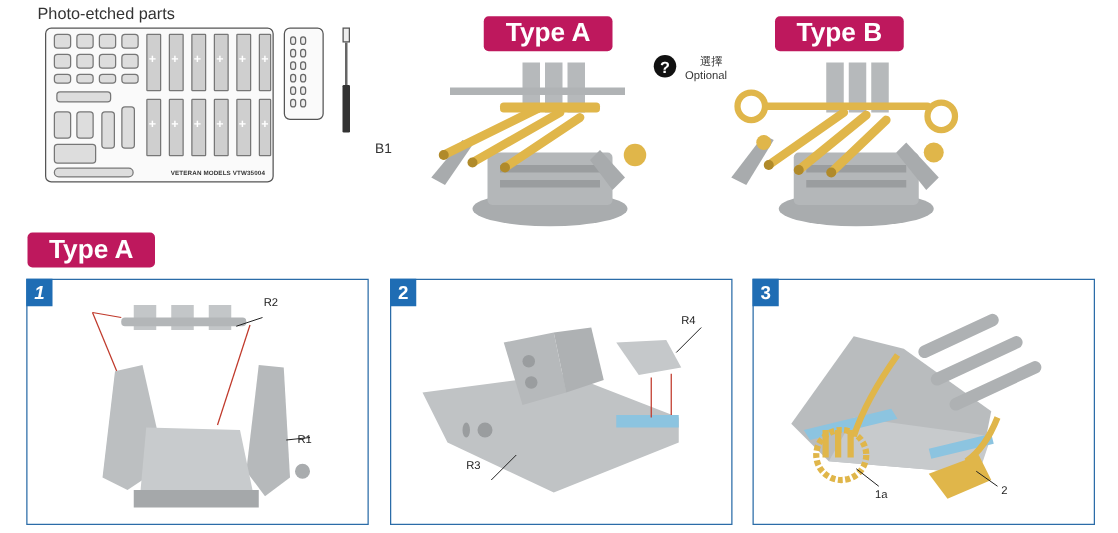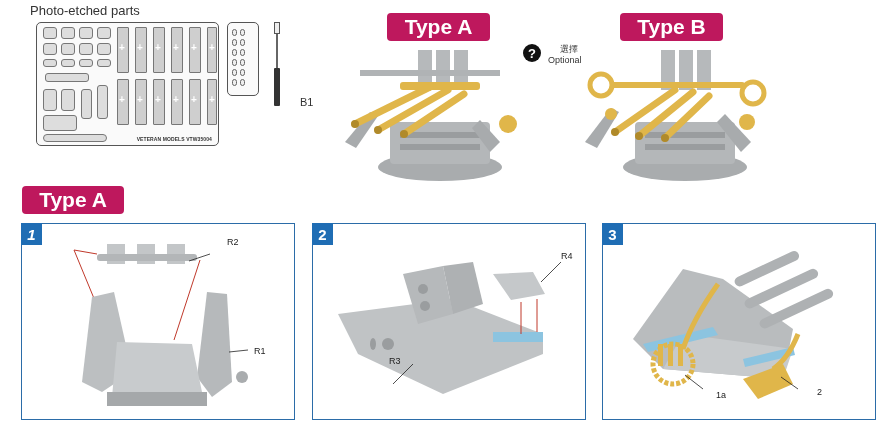--- a/index.html
+++ b/index.html
@@ -19,42 +19,42 @@
 
   .pe-strip { position: absolute; width: 12px; height: 46px; border: 1px solid #777; background: #cfcfcf; border-radius: 1px; }
   .pe-strip::after { content: "+"; position: absolute; left: 1px; top: 14px; font-size: 10px; color: #fff; font-weight: bold; }
   .pe-small { position: absolute; width: 14px; height: 12px; border: 1px solid #777; background: #ddd; border-radius: 3px; }
   .pe-dot { position: absolute; width: 5px; height: 7px; border: 1px solid #666; border-radius: 3px; background: #eee; }
 
   .barrel-b1 { left: 274px; top: 22px; width: 6px; height: 88px; }
   .barrel-b1 .tip { width: 6px; height: 12px; border: 1px solid #555; background: #eee; }
   .barrel-b1 .shaft { width: 2px; height: 34px; margin-left: 2px; background: #666; }
   .barrel-b1 .grip { width: 6px; height: 38px; background: #333; border-radius: 1px; }
-  .b1-label { left: 270px; top: 96px; font-size: 11px; color: #333; padding-left: 30px; }
+  .b1-label { left: 270px; top: 113px; font-size: 11px; color: #333; padding-left: 30px; }
 
   
   .badge { background: #be185d; color: #fff; font-weight: bold; border-radius: 4px; display: flex; align-items: center; justify-content: center; }
   .badge-type-a-top { left: 387px; top: 13px; width: 103px; height: 28px; font-size: 21px; }
   .badge-type-b-top { left: 620px; top: 13px; width: 103px; height: 28px; font-size: 21px; }
   .badge-type-a-sec { left: 22px; top: 186px; width: 102px; height: 28px; font-size: 21px; }
 
   
   .opt-icon { left: 523px; top: 44px; width: 18px; height: 18px; border-radius: 50%; background: #111; color: #fff; font-weight: bold; font-size: 13px; display:flex; align-items:center; justify-content:center; }
   .opt-zh { left: 548px; top: 43px; font-size: 9px; color: #333; margin-left: 12px; }
   .opt-en { left: 548px; top: 55px; font-size: 9px; color: #333; }
 
   
   .step { border: 1.5px solid #2b6ca8; background: #fff; }
   .step-1 { left: 21px; top: 223px; width: 274px; height: 197px; }
   .step-2 { left: 312px; top: 223px; width: 274px; height: 197px; }
   .step-3 { left: 602px; top: 223px; width: 274px; height: 197px; }
   .step-num { position: absolute; left: -1px; top: -1px; width: 21px; height: 22px; background: #1f6db4; color: #fff; font-weight: bold; font-size: 15px; display: flex; align-items: center; justify-content: center; }
   .step-1 .step-num { font-style: italic; }
 
-  .callout { position: absolute; font-size: 9px; color: #222; margin-left: 16px; }
+  .callout { position: absolute; font-size: 9px; color: #222; }
 
   svg { position: absolute; overflow: visible; }
 </style>
 </head>
 <body>
 
 <div class="abs pe-title">Photo-etched parts</div>
 
 <div class="abs fret fret-main">
 
@@ -201,21 +201,21 @@
     <polygon points="160,30 200,28 212,50 178,56" fill="#c5c8ca"></polygon>
     <rect x="160" y="88" width="50" height="10" fill="#8cc4e0"></rect>
     <line x1="188" y1="58" x2="188" y2="90" stroke="#c0392b" stroke-width="1"></line>
     <line x1="204" y1="55" x2="204" y2="88" stroke="#c0392b" stroke-width="1"></line>
     <ellipse cx="40" cy="100" rx="3" ry="6" fill="#9a9d9f"></ellipse>
     <circle cx="55" cy="100" r="6" fill="#9a9d9f"></circle>
     <line x1="208" y1="38" x2="228" y2="18" stroke="#222" stroke-width="0.8"></line>
     <line x1="80" y1="120" x2="60" y2="140" stroke="#222" stroke-width="0.8"></line>
   </svg>
   <div class="callout" style="left:232px;top:27px">R4</div>
-  <div class="callout" style="left:60px;top:132px">R3</div>
+  <div class="callout" style="left:60px;top:143px">R3</div>
 </div>
 
 <div class="abs step step-3">
   <div class="step-num">3</div>
   <svg style="left:20px;top:15px" width="240" height="170" viewBox="0 0 240 170">
     <polygon points="10,100 60,30 100,40 170,90 160,140 40,130" fill="#b9bcbe"></polygon>
     <polygon points="40,130 160,140 170,110 60,95" fill="#c7cacc"></polygon>
     <polygon points="20,105 90,88 95,96 25,113" fill="#8cc4e0"></polygon>
     <polygon points="120,120 170,108 172,116 122,128" fill="#8cc4e0"></polygon>
     <rect x="110" y="40" width="70" height="10" rx="5" fill="#aeb1b3" transform="rotate(-25 110 40)"></rect>

